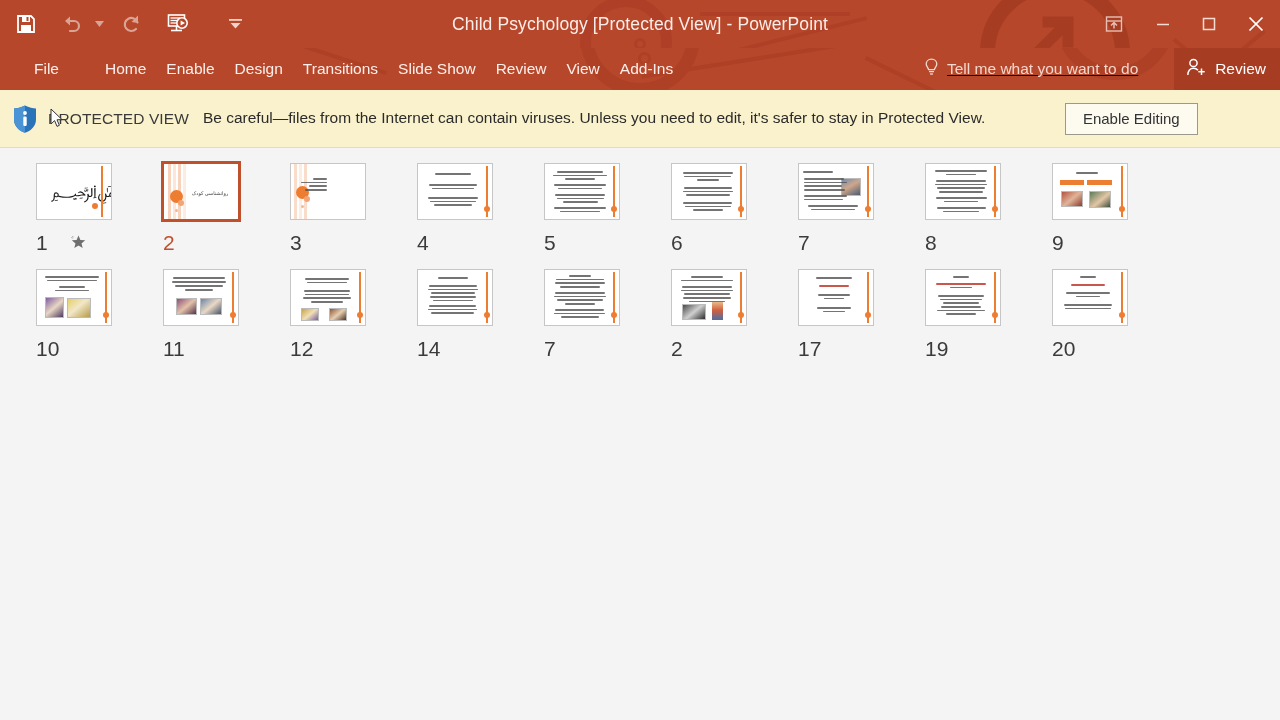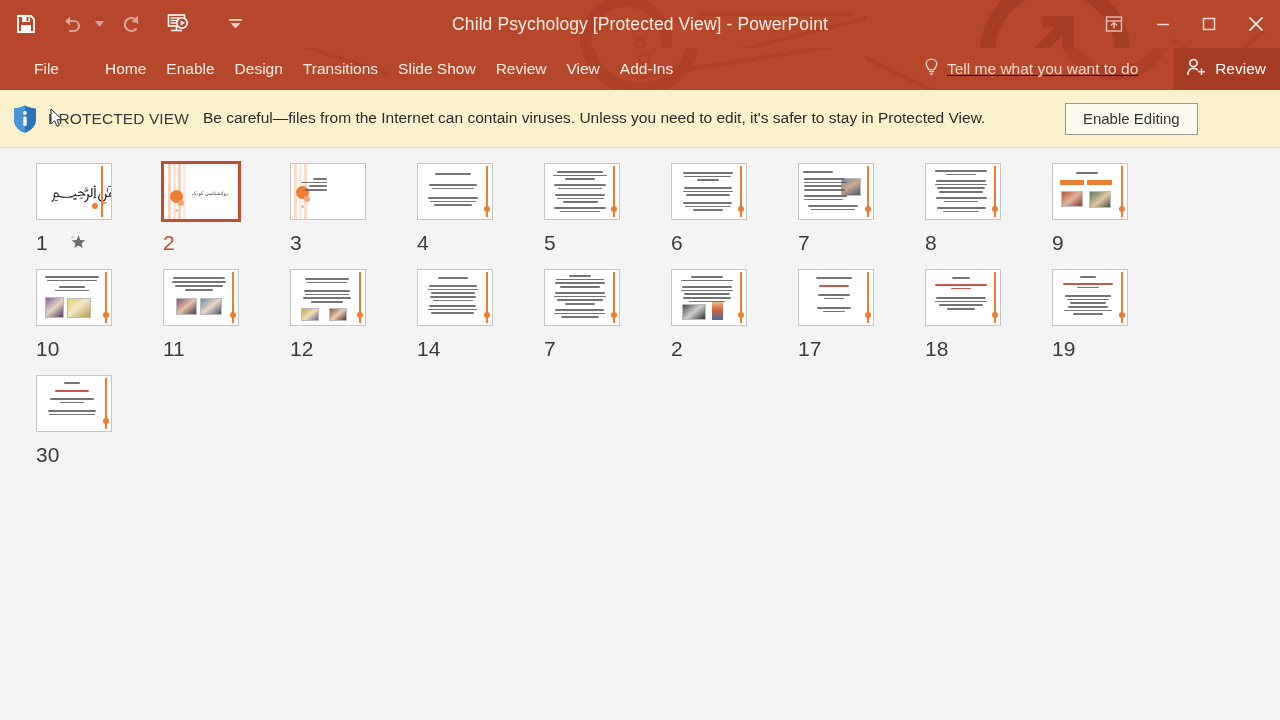--- a/index.html
+++ b/index.html
@@ -753,44 +753,20 @@
               <div class="ln" style="width:34px;"></div>
               <div class="ln" style="width:22px;"></div>
             </div>
           </div>
         </div>
         <div class="cap">
           <span class="cap-num">17</span>
         </div>
       </div>
 
-      <div class="cell">
-        <div class="thumb-wrap">
-          <div class="slide">
-            <div class="sl-rbar"></div>
-              <div class="sl-rdot"></div>
-            <div class="sl-lines" style="top:7px;left:6px;right:11px;">
-              <div class="ln" style="width:18px;"></div>
-            </div>
-            <div class="sl-lines" style="top:14px;left:6px;right:11px;">
-              <div class="ln red" style="width:52px;"></div>
-              <div class="ln red" style="width:20px;"></div>
-            </div>
-            <div class="sl-lines" style="top:27px;left:6px;right:11px;">
-              <div class="ln" style="width:50px;"></div>
-              <div class="ln" style="width:52px;"></div>
-              <div class="ln" style="width:44px;"></div>
-              <div class="ln" style="width:28px;"></div>
-            </div>
-          </div>
-        </div>
-        <div class="cap">
-          <span class="cap-num">18</span>
-        </div>
-      </div>
 
       <div class="cell">
         <div class="thumb-wrap">
           <div class="slide">
             <div class="sl-rbar"></div>
               <div class="sl-rdot"></div>
             <div class="sl-lines" style="top:6px;left:6px;right:11px;">
               <div class="ln" style="width:16px;"></div>
             </div>
             <div class="sl-lines" style="top:13px;left:6px;right:11px;">
@@ -827,20 +803,20 @@
               <div class="ln" style="width:44px;"></div>
               <div class="ln" style="width:24px;"></div>
             </div>
             <div class="sl-lines" style="top:34px;left:6px;right:11px;">
               <div class="ln" style="width:48px;"></div>
               <div class="ln" style="width:46px;"></div>
             </div>
           </div>
         </div>
         <div class="cap">
-          <span class="cap-num">30</span>
+          <span class="cap-num">20</span>
         </div>
       </div>
 
 
     </div>
   </div>
 </div>
 
 </body></html>

